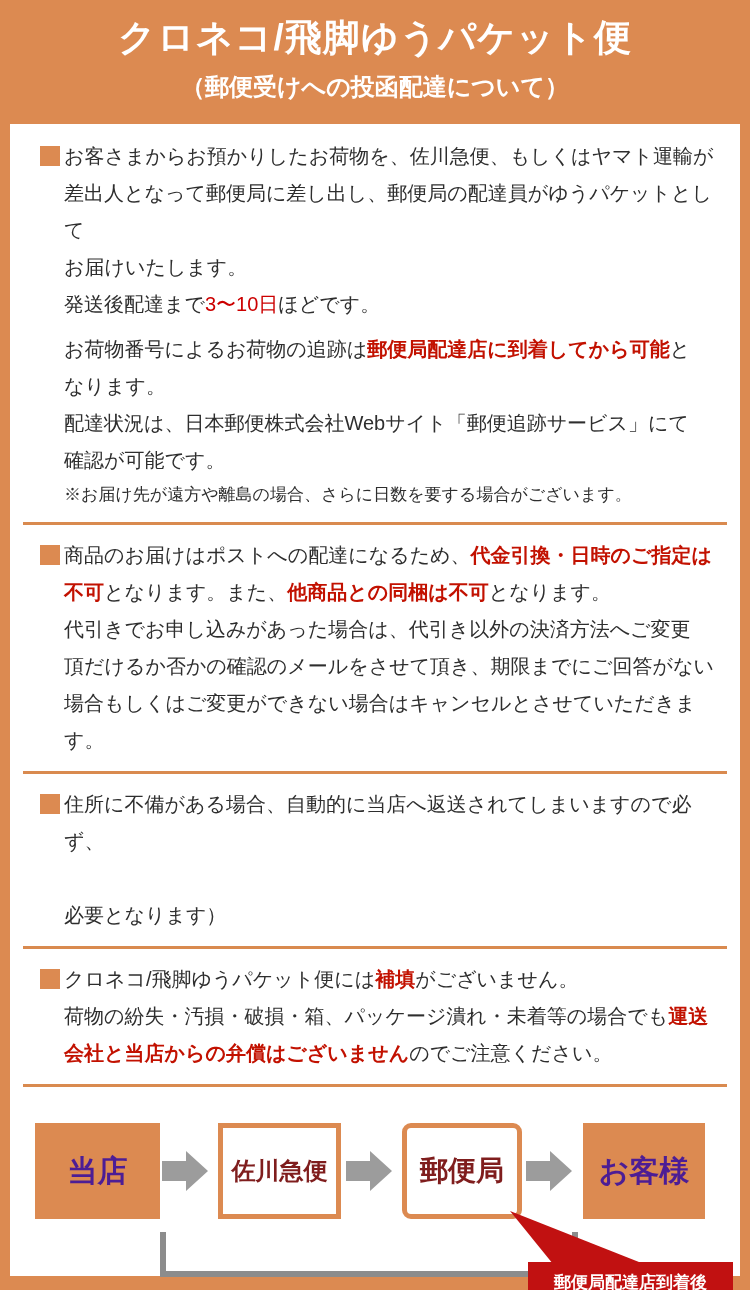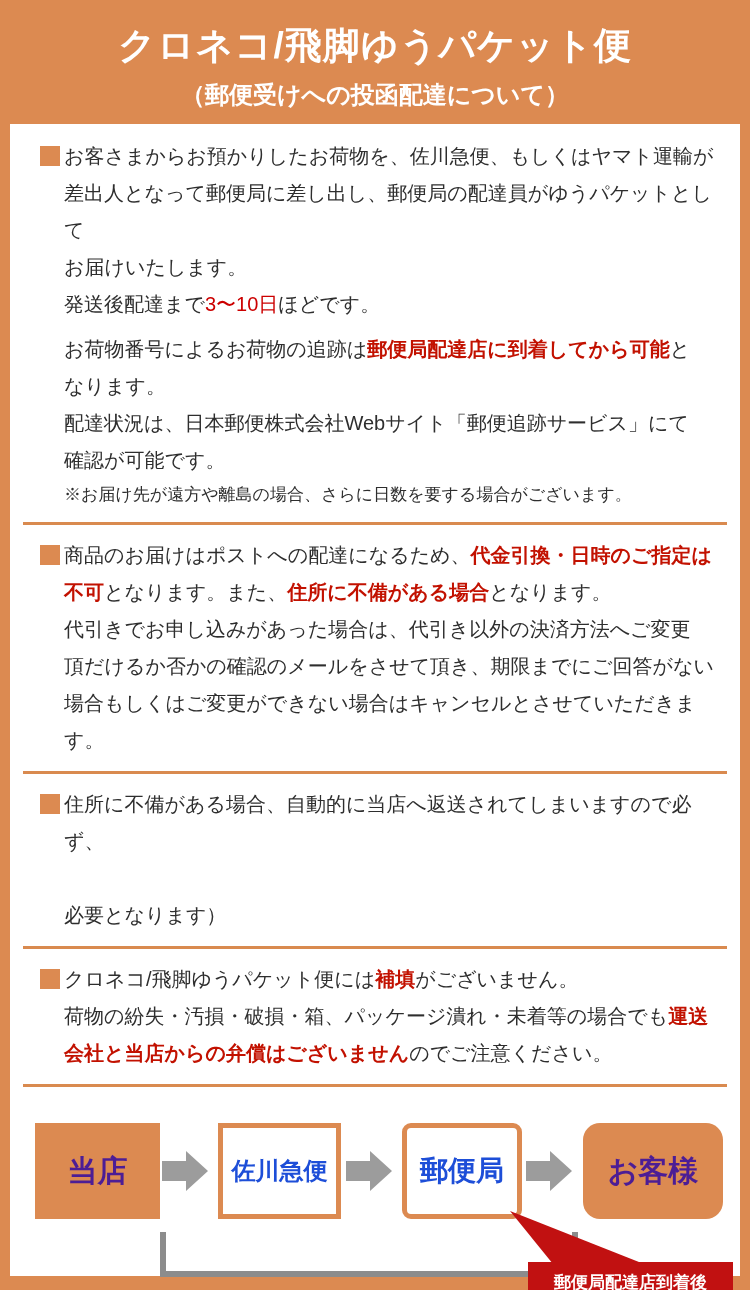--- a/index.html
+++ b/index.html
@@ -1,37 +1,37 @@
 <!DOCTYPE html>
 <html><head>
 <meta charset="utf-8">
 <style>
   html,body{margin:0;padding:0;width:750px;height:1290px;overflow:hidden;
     font-family:"Liberation Sans", sans-serif;}
   .frame{position:relative;width:750px;height:1290px;background:#DC8A51;}
   .header{position:absolute;left:0;top:0;width:750px;height:124px;text-align:center;color:#fff;}
-  .header .title{margin:8px;padding-top:17px;font-size:37px;font-weight:bold;letter-spacing:1px;line-height:42px;}
-  .header .subtitle{margin:0;padding-top:5px;font-size:24px;font-weight:bold;line-height:30px;text-align:center;}
+  .header .title{margin:0;padding-top:17px;font-size:37px;font-weight:bold;letter-spacing:1px;line-height:42px;}
+  .header .subtitle{margin:8px;padding-top:5px;font-size:24px;font-weight:bold;line-height:30px;text-align:center;}
   .content{position:absolute;left:10px;top:124px;width:730px;height:1152px;background:#ffffff;
     box-sizing:border-box;color:#2e2e2e;}
   .section{position:relative;padding:0 14px 0 54px;font-size:20px;line-height:37px;}
   .section.first{margin-top:14px;}
   .bullet{position:absolute;left:30px;top:8px;width:20px;height:20px;background:#DC8A51;}
   .para{margin:0;}
   .para-small{font-size:17px;line-height:31px;}
   .para-gap{margin-top:8px;}
   .seg-red{color:#CC0000;}
   .seg-redbold{color:#C21100;font-weight:bold;}
   .divider{height:3px;background:#D98A4F;margin:12px 13px;}
   
   .diagram{position:relative;margin-top:36px;height:252px;}
   .fbox{position:absolute;top:0;height:96px;box-sizing:border-box;display:flex;flex-direction:column;
     align-items:center;justify-content:center;text-align:center;font-weight:bold;}
   .fbox.solid{background:#DC8A51;color:#4c1d95;font-size:30px;}
-  .fbox.outline{background:#fff;border:5px solid #DC8A51;color:#1d4ed8;font-size:28px;}
+  .fbox.outline{background:#fff;border:5px solid #DC8A51;color:#7f1d1d;font-size:28px;}
   .fbox.two-line{font-size:24px;line-height:30px;}
   .arrow{position:absolute;top:28px;width:46px;height:40px;}
   .bracket{position:absolute;left:150px;top:109px;width:418px;height:45px;box-sizing:border-box;
     border:6px solid #8C8C8C;border-top:none;}
   .duration{position:absolute;left:150px;top:158px;width:418px;text-align:center;
     color:#C40D0D;font-weight:bold;white-space:nowrap;}
   .duration .big{font-size:46px;}
   .callout-tri{position:absolute;left:0;top:0;width:730px;height:252px;pointer-events:none;}
   .callout{position:absolute;left:518px;top:139px;width:205px;height:92px;background:#C11111;
     color:#fff;text-align:center;box-sizing:border-box;padding-top:9px;}
@@ -55,21 +55,21 @@
           <p class="para para-gap"><span>お荷物番号によるお荷物の追跡は</span><span class="seg-redbold">郵便局配達店に到着してから可能</span><span>と</span><br><span>なります。</span><br><span>配達状況は、日本郵便株式会社Webサイト「郵便追跡サービス」にて</span><br><span>確認が可能です。</span></p>
           <p class="para para-small"><span>※お届け先が遠方や離島の場合、さらに日数を要する場合がございます。</span></p>
         </div>
     </div>
 
     <div class="divider"></div>
 
     <div class="section">
       <span class="bullet"></span>
       <div>
-          <p class="para"><span>商品のお届けはポストへの配達になるため、</span><span class="seg-redbold">代金引換・日時のご指定は</span><br><span class="seg-redbold">不可</span><span>となります。また、</span><span class="seg-redbold">住所に不備がある場合</span><span>となります。</span><br><span>代引きでお申し込みがあった場合は、代引き以外の決済方法へご変更</span><br><span>頂だけるか否かの確認のメールをさせて頂き、期限までにご回答がない</span><br><span>場合もしくはご変更ができない場合はキャンセルとさせていただきます。</span></p>
+          <p class="para"><span>商品のお届けはポストへの配達になるため、</span><span class="seg-redbold">代金引換・日時のご指定は</span><br><span class="seg-redbold">不可</span><span>となります。また、</span><span class="seg-redbold">他商品との同梱は不可</span><span>となります。</span><br><span>代引きでお申し込みがあった場合は、代引き以外の決済方法へご変更</span><br><span>頂だけるか否かの確認のメールをさせて頂き、期限までにご回答がない</span><br><span>場合もしくはご変更ができない場合はキャンセルとさせていただきます。</span></p>
         </div>
     </div>
 
     <div class="divider"></div>
 
     <div class="section">
       <span class="bullet"></span>
       <div>
           <p class="para"><span>住所に不備がある場合、自動的に当店へ返送されてしまいますので必ず、</span><br><br><span>必要となります）</span></p>
         </div>
@@ -104,21 +104,21 @@
       </svg>
 
       <div class="fbox outline" style="left:392px;width:120px;border-radius:9px;">
         <span>郵便局</span>
       </div>
 
       <svg class="arrow" style="left:516px;" viewBox="0 0 46 40">
         <polygon points="0,10 24,10 24,0 46,20 24,40 24,30 0,30" fill="#9C9C9C"></polygon>
       </svg>
 
-      <div class="fbox solid" style="left:573px;width:140px;border-radius:17px;">
+      <div class="fbox solid" style="left:573px;width:122px;">
         <span>お客様</span>
       </div>
 
       <div class="bracket"></div>
 
       <div class="duration">
         <span class="big">3〜10日</span>
       </div>
 
       <svg class="callout-tri" viewBox="0 0 730 252">

